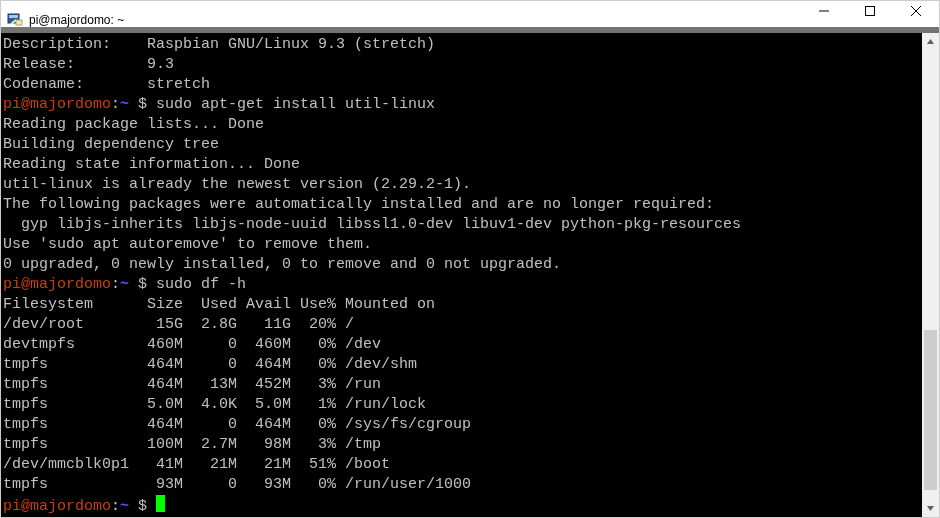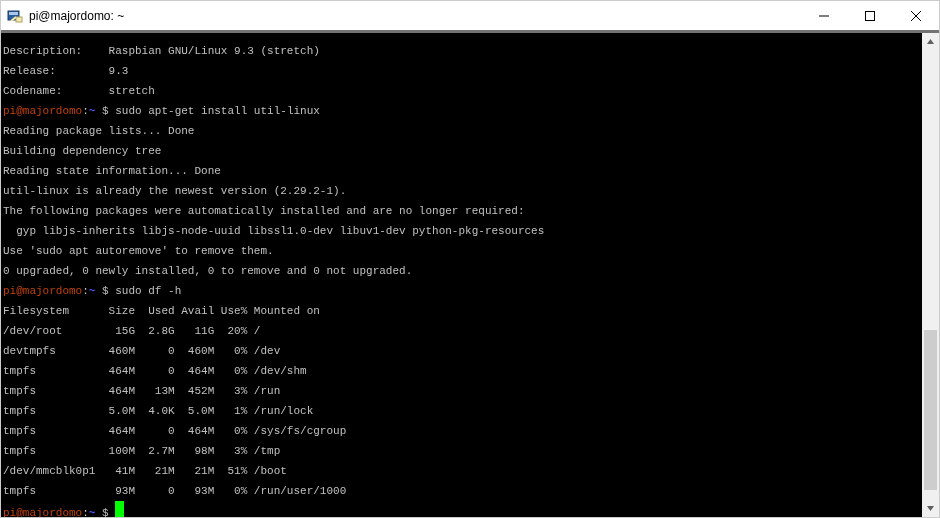--- a/index.html
+++ b/index.html
@@ -13,24 +13,24 @@
   }
   .window {
     display: flex;
     flex-direction: column;
     width: 940px;
     height: 518px;
     border: 1px solid #ccc;
   }
   .titlebar {
     display: flex;
-    align-items: center;
+    align-items: flex-end;
     height: 32px;
     background: #fff;
-    border-bottom: 3px solid #737373;
+    border-bottom: 6px solid #737373;
     padding-left: 6px;
     user-select: none;
   }
   .titlebar .app-icon {
     width: 16px; height: 16px;
     display: inline-flex;
     align-items: center;
     justify-content: center;
     margin-right: 6px;
   }
@@ -56,24 +56,24 @@
     flex: 1;
     display: flex;
     flex-direction: row;
     background: #000;
     overflow: hidden;
   }
   .terminal {
     flex: 1;
     background: #000;
     color: #c0c0c0;
-    padding: 8px 2px 0 2px;
+    padding: 2px 2px 0 2px;
     white-space: pre;
     line-height: 20px;
-    font-size: 11px;
+    font-size: 15px;
     letter-spacing: 0px;
     overflow: hidden;
   }
   .scrollbar {
     width: 17px;
     background: #f0f0f0;
     display: flex;
     flex-direction: column;
   }
   .scrollbar .sb-btn {

